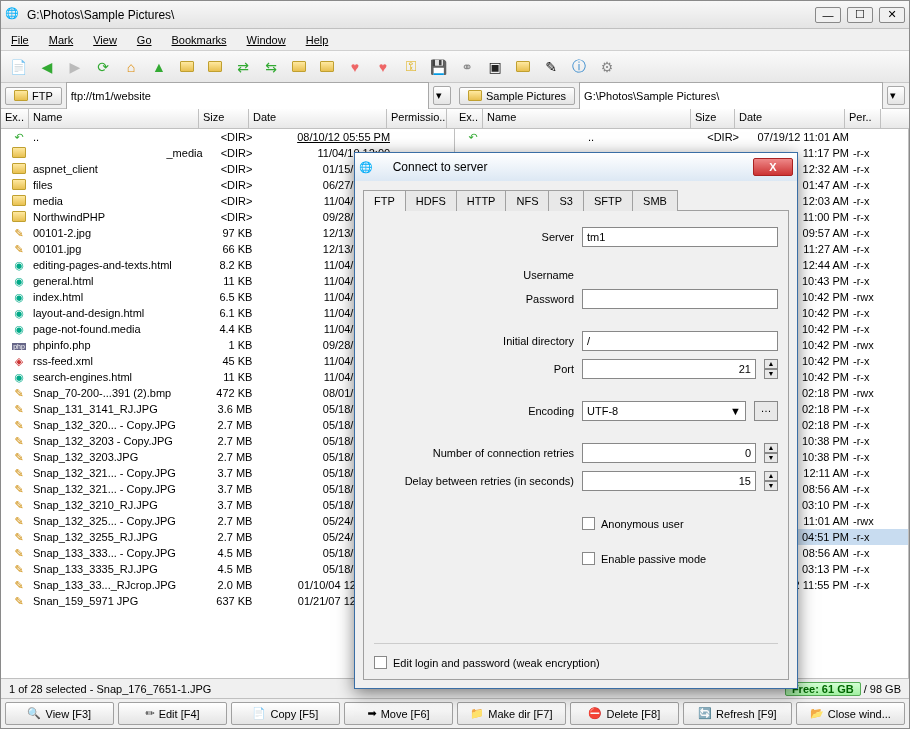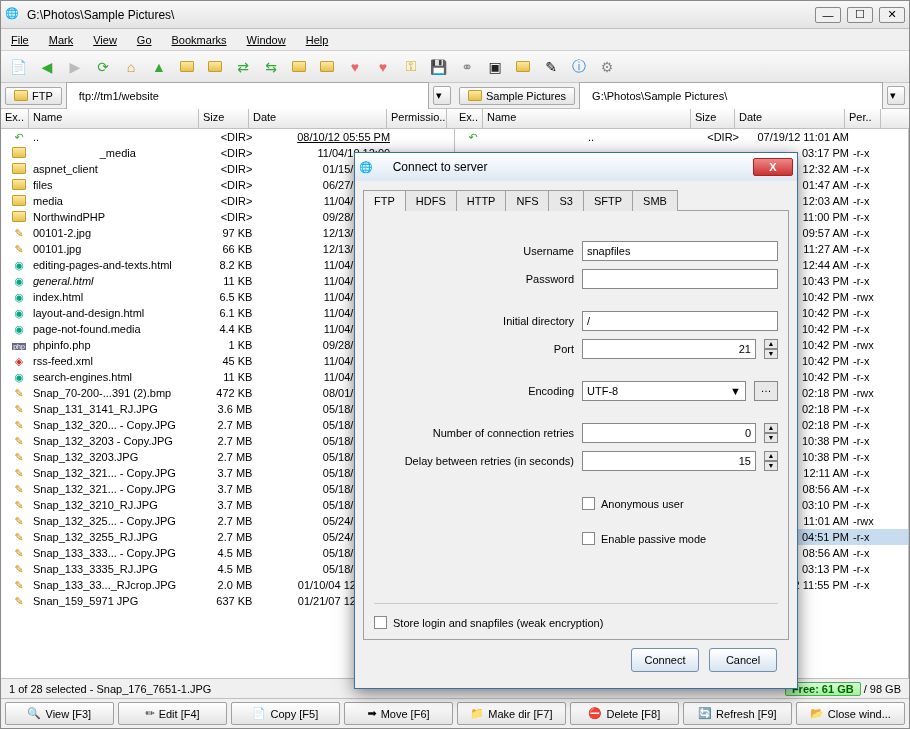--- a/index.html
+++ b/index.html
@@ -10,21 +10,21 @@
 .titlebar .title { flex: 1; font-size: 12px; }
 .titlebar .winbtns { display: flex; gap: 6px; }
 .winbtn { width: 26px; height: 16px; border: 1px solid #888; border-radius: 2px; background: #f0f0f0; display: flex; align-items: center; justify-content: center; cursor: pointer; }
 .menubar { height: 22px; display: flex; align-items: center; gap: 20px; padding: 0 10px; background: #f0f0f0; border-bottom: 1px solid #d0d0d0; }
 .menubar span { text-decoration: underline; cursor: pointer; }
 .toolbar { height: 32px; display: flex; align-items: center; gap: 12px; padding: 0 10px; background: linear-gradient(#fafafa,#e8e8e8); border-bottom: 1px solid #c8c8c8; }
 .toolbar .ticon { width: 16px; height: 16px; cursor: pointer; display: flex; align-items: center; justify-content: center; font-size: 14px; }
 .pathbar { height: 26px; display: flex; border-bottom: 1px solid #c0c0c0; }
 .pathbar .half { flex: 1; display: flex; align-items: center; gap: 4px; padding: 2px 4px; min-width: 0; }
 .pathbtn { background: linear-gradient(#fff,#e4e4e4); border: 1px solid #a8a8a8; padding: 2px 8px; cursor: pointer; display: flex; align-items: center; gap: 4px; border-radius: 2px; white-space: nowrap; }
-.pathinput { flex: 1; height: 28px; border: 1px solid #a8a8a8; padding: 0 12px; background: #fff; min-width: 50px; }
+.pathinput { flex: 1; height: 28px; border: 1px solid #a8a8a8; padding: 0 4px; background: #fff; min-width: 50px; }
 .columnhdr { height: 20px; display: flex; background: linear-gradient(#fefefe,#e8e8e8); border-bottom: 1px solid #c0c0c0; }
 .columnhdr .half { flex: 1; display: flex; overflow: hidden; }
 .ch { border-right: 1px solid #c0c0c0; padding: 2px 4px; cursor: pointer; white-space: nowrap; overflow: hidden; }
 .panes { flex: 1; display: flex; background: #fff; overflow: hidden; position: relative; }
 .pane { flex: 1; overflow-y: auto; overflow-x: hidden; border-right: 1px solid #c0c0c0; }
 .row { display: flex; align-items: center; height: 16px; padding: 0 4px; cursor: pointer; }
 .row.sel { background: #c8dcf0; }
 .row .cell { white-space: nowrap; overflow: hidden; }
 .ric { width: 16px; text-align: center; flex-shrink: 0; }
 
@@ -154,21 +154,21 @@
     <div class="pane" id="paneL">
         <div class="row">
           <div class="cell ric" style="width: 28px;"><span style="color:#3a3">↶</span></div>
           <div class="cell" style="width: 170px; text-align: left;">..</div>
           <div class="cell" style="width: 50px; text-align: right;">&lt;DIR&gt;</div>
           <div class="cell" style="width: 138px; text-align: right; padding-left: 6px; text-decoration: underline;">08/10/12 05:55 PM</div>
           <div class="cell" style="width: 60px; padding-left: 4px;"></div>
         </div>
         <div class="row">
           <div class="cell ric" style="width: 28px;"><span class="fld"></span></div>
-          <div class="cell" style="width: 170px; text-align: center;">_media</div>
+          <div class="cell" style="width: 170px; text-align: right;">_media</div>
           <div class="cell" style="width: 50px; text-align: right;">&lt;DIR&gt;</div>
           <div class="cell" style="width: 138px; text-align: right; padding-left: 6px;">11/04/10 12:00</div>
           <div class="cell" style="width: 60px; padding-left: 4px;"></div>
         </div>
         <div class="row">
           <div class="cell ric" style="width: 28px;"><span class="fld"></span></div>
           <div class="cell" style="width: 170px; text-align: left;">aspnet_client</div>
           <div class="cell" style="width: 50px; text-align: right;">&lt;DIR&gt;</div>
           <div class="cell" style="width: 138px; text-align: right; padding-left: 6px;">01/15/10 12:0</div>
           <div class="cell" style="width: 60px; padding-left: 4px;"></div>
@@ -210,21 +210,21 @@
         </div>
         <div class="row">
           <div class="cell ric" style="width: 28px;"><span style="color:#0a8">◉</span></div>
           <div class="cell" style="width: 170px; text-align: left;">editing-pages-and-texts.html</div>
           <div class="cell" style="width: 50px; text-align: right;">8.2 KB</div>
           <div class="cell" style="width: 138px; text-align: right; padding-left: 6px;">11/04/10 12:0</div>
           <div class="cell" style="width: 60px; padding-left: 4px;"></div>
         </div>
         <div class="row">
           <div class="cell ric" style="width: 28px;"><span style="color:#0a8">◉</span></div>
-          <div class="cell" style="width: 170px; text-align: left; font-style: italic;">general.html</div>
+          <div class="cell" style="width: 170px; text-align: left;">general.html</div>
           <div class="cell" style="width: 50px; text-align: right;">11 KB</div>
           <div class="cell" style="width: 138px; text-align: right; padding-left: 6px;">11/04/10 12:0</div>
           <div class="cell" style="width: 60px; padding-left: 4px;"></div>
         </div>
         <div class="row">
           <div class="cell ric" style="width: 28px;"><span style="color:#0a8">◉</span></div>
           <div class="cell" style="width: 170px; text-align: left;">index.html</div>
           <div class="cell" style="width: 50px; text-align: right;">6.5 KB</div>
           <div class="cell" style="width: 138px; text-align: right; padding-left: 6px;">11/04/10 12:0</div>
           <div class="cell" style="width: 60px; padding-left: 4px;"></div>
@@ -368,21 +368,21 @@
           <div class="cell ric" style="width: 28px;"><span style="color:#3a3">↶</span></div>
           <div class="cell" style="width: 208px; text-align: center;">..</div>
           <div class="cell" style="width: 44px; text-align: right;">&lt;DIR&gt;</div>
           <div class="cell" style="width: 110px; text-align: right; padding-left: 6px;">07/19/12 11:01 AM</div>
           <div class="cell" style="width: 36px; padding-left: 4px;"></div>
         </div>
         <div class="row">
           <div class="cell ric" style="width: 28px;"></div>
           <div class="cell" style="width: 208px; text-align: center;"></div>
           <div class="cell" style="width: 44px; text-align: right;"></div>
-          <div class="cell" style="width: 110px; text-align: right; padding-left: 6px;">03:17 PM</div>
+          <div class="cell" style="width: 110px; text-align: right; padding-left: 6px;">11:17 PM</div>
           <div class="cell" style="width: 36px; padding-left: 4px;">-r-x</div>
         </div>
         <div class="row">
           <div class="cell ric" style="width: 28px;"></div>
           <div class="cell" style="width: 208px; text-align: center;"></div>
           <div class="cell" style="width: 44px; text-align: right;"></div>
           <div class="cell" style="width: 110px; text-align: right; padding-left: 6px;">12:32 AM</div>
           <div class="cell" style="width: 36px; padding-left: 4px;">-r-x</div>
         </div>
         <div class="row">
@@ -621,24 +621,27 @@
     <div class="tabrow" id="dtabs">
         <div class="tab active">FTP</div>
         <div class="tab">HDFS</div>
         <div class="tab">HTTP</div>
         <div class="tab">NFS</div>
         <div class="tab">S3</div>
         <div class="tab">SFTP</div>
         <div class="tab">SMB</div>
       </div>
     <div class="tabpanel">
+      <div class="frow">
+          <label>Server</label>
+          <input class="finput" value="tm1" style="">
+        </div>
       <div style="height:6px"></div>
       <div class="frow">
           <label>Username</label>
-          <input class="finput" value="snapfiles" style="">
         </div>
       <div class="frow">
           <label>Password</label>
           <input class="finput" type="password" value="" style="">
         </div>
       <div style="height:6px"></div>
       <div class="frow">
           <label>Initial directory</label>
           <input class="finput" value="/" style="">
         </div>
@@ -683,21 +686,17 @@
         </div>
       <div style="height:6px"></div>
       <div class="chk">
           <div class="box"></div>
           <span>Enable passive mode</span>
         </div>
       <div style="flex:1"></div>
       <hr style="border:none;border-top:1px solid #ccc;margin:4px 0">
       <div style="display:flex;align-items:center;gap:6px">
           <div class="box" style="width:13px;height:13px;border:1px solid #888;background:#fff"></div>
-          <span>Store login and snapfiles (weak encryption)</span>
-        </div>
-    </div>
-    <div class="dbtns">
-      <div class="dbtn">Connect</div>
-      <div class="dbtn">Cancel</div>
+          <span>Edit login and password (weak encryption)</span>
+        </div>
     </div>
   </div>
 </div>
 
 </body></html>

